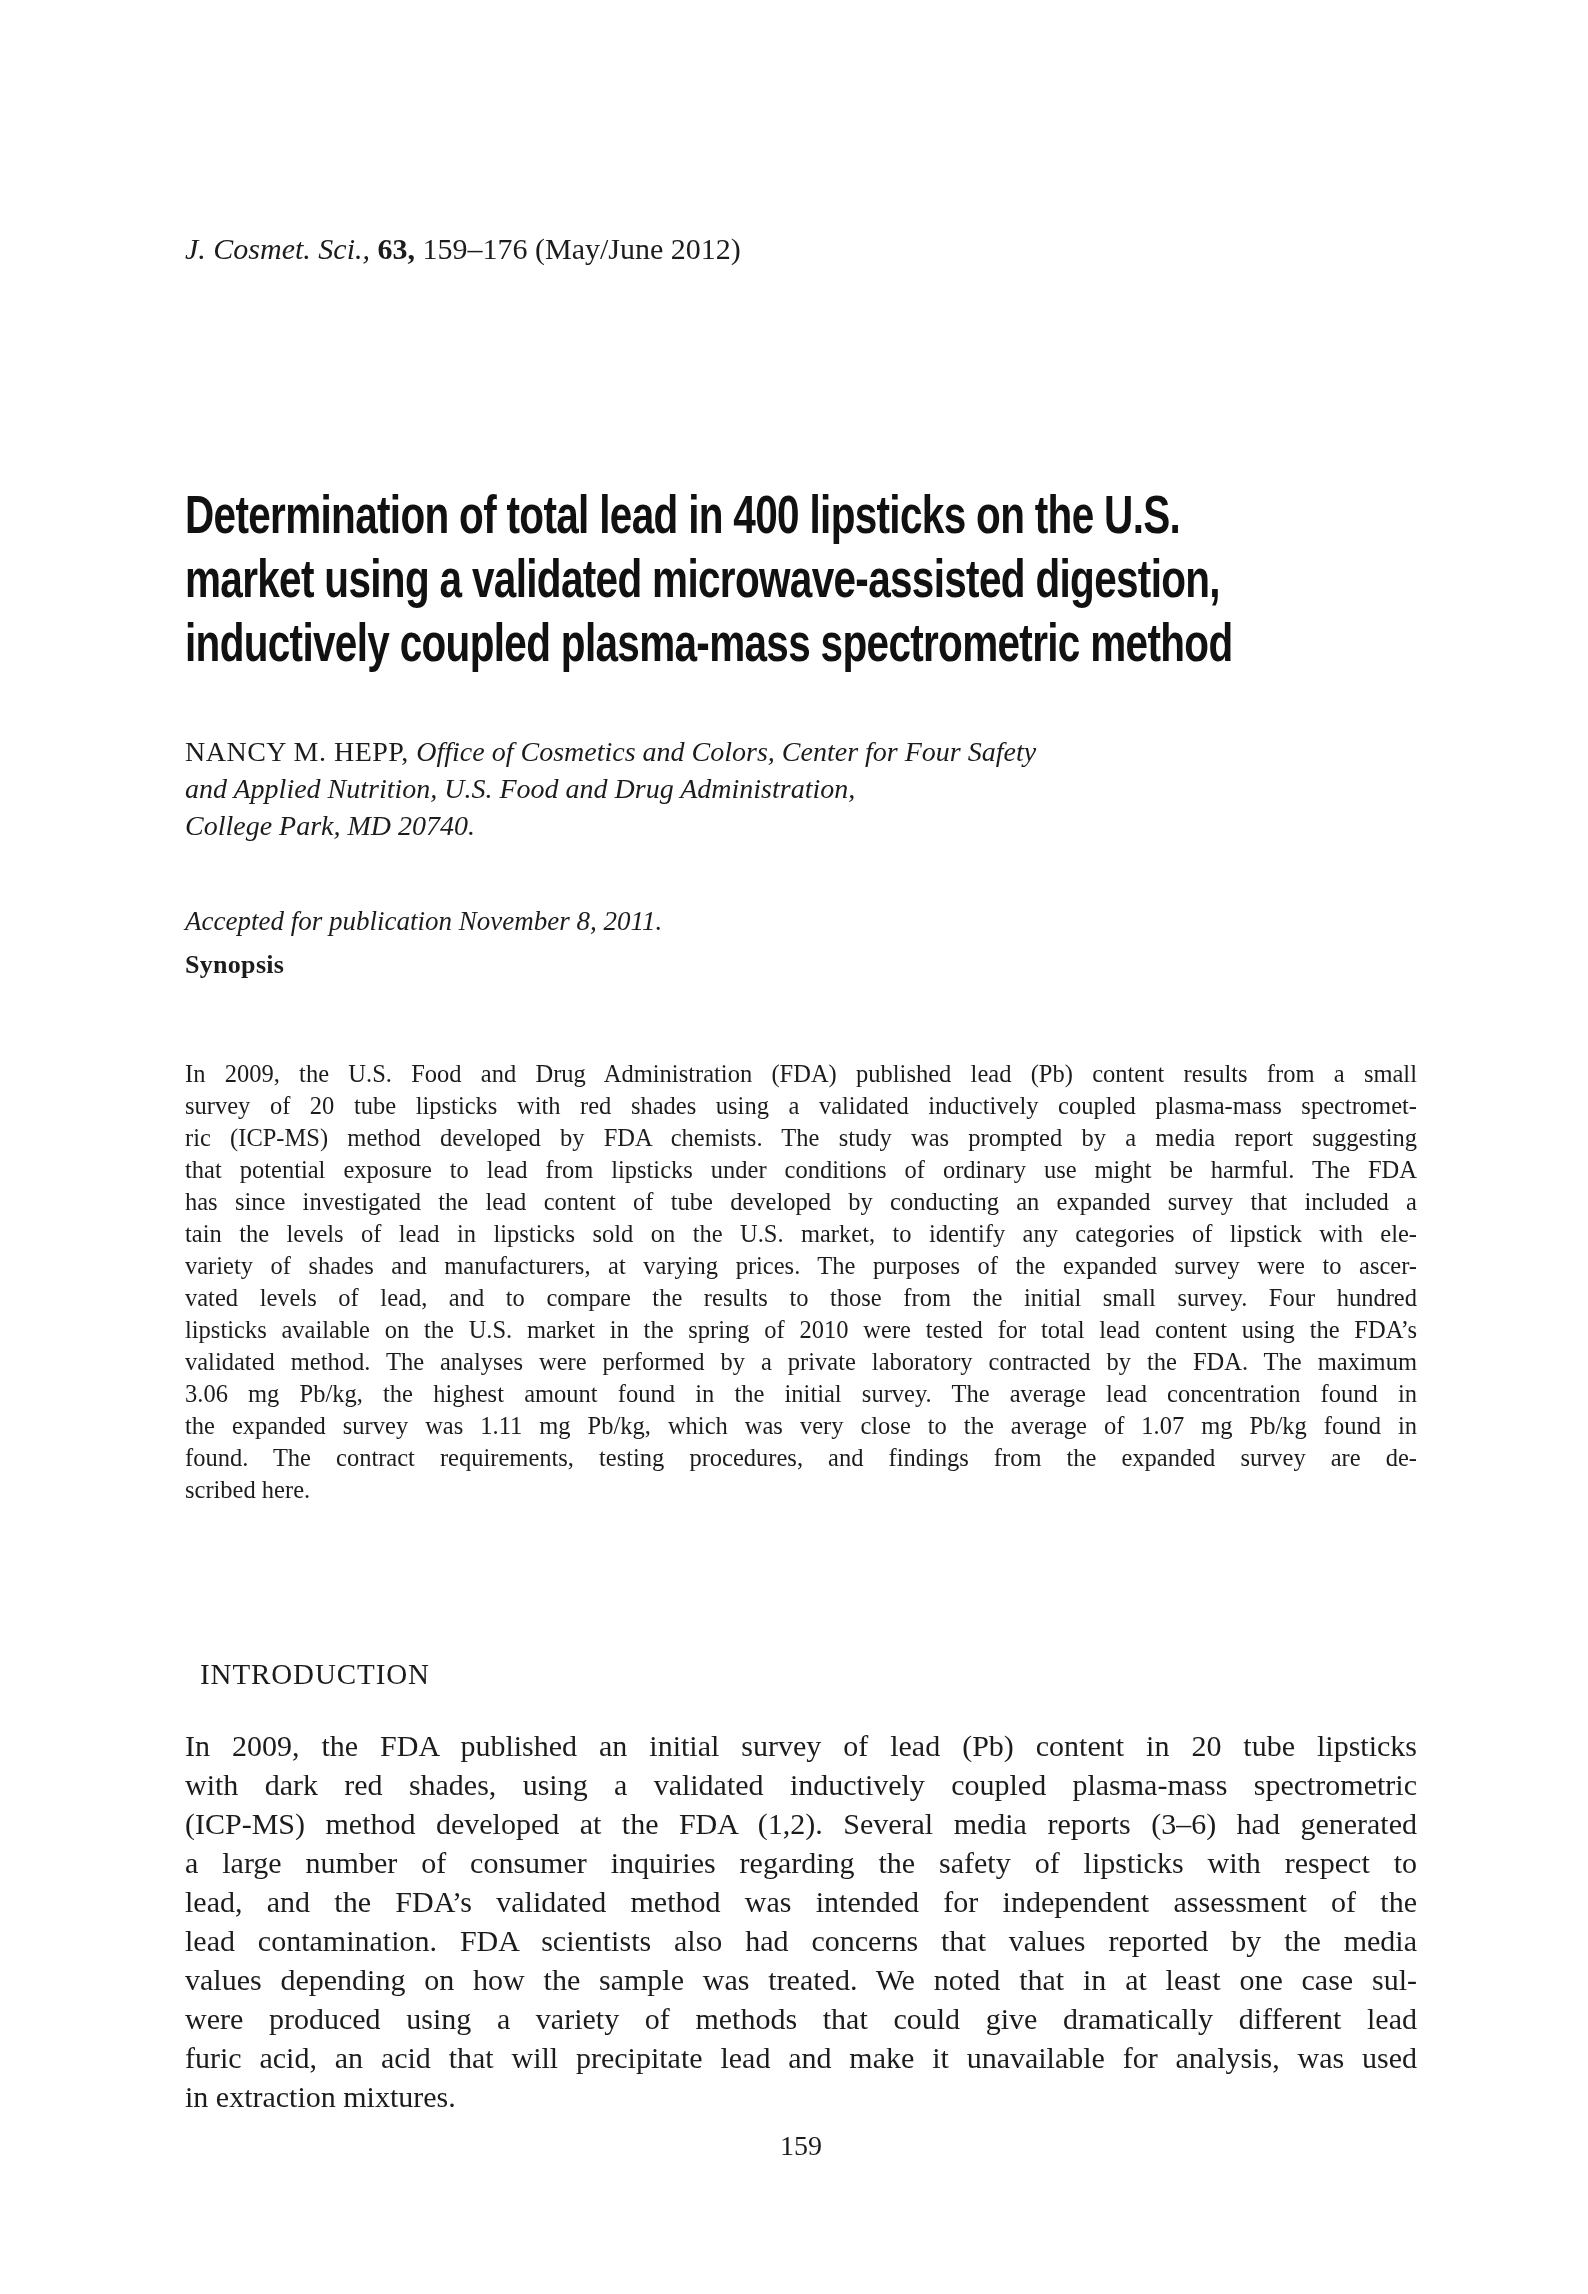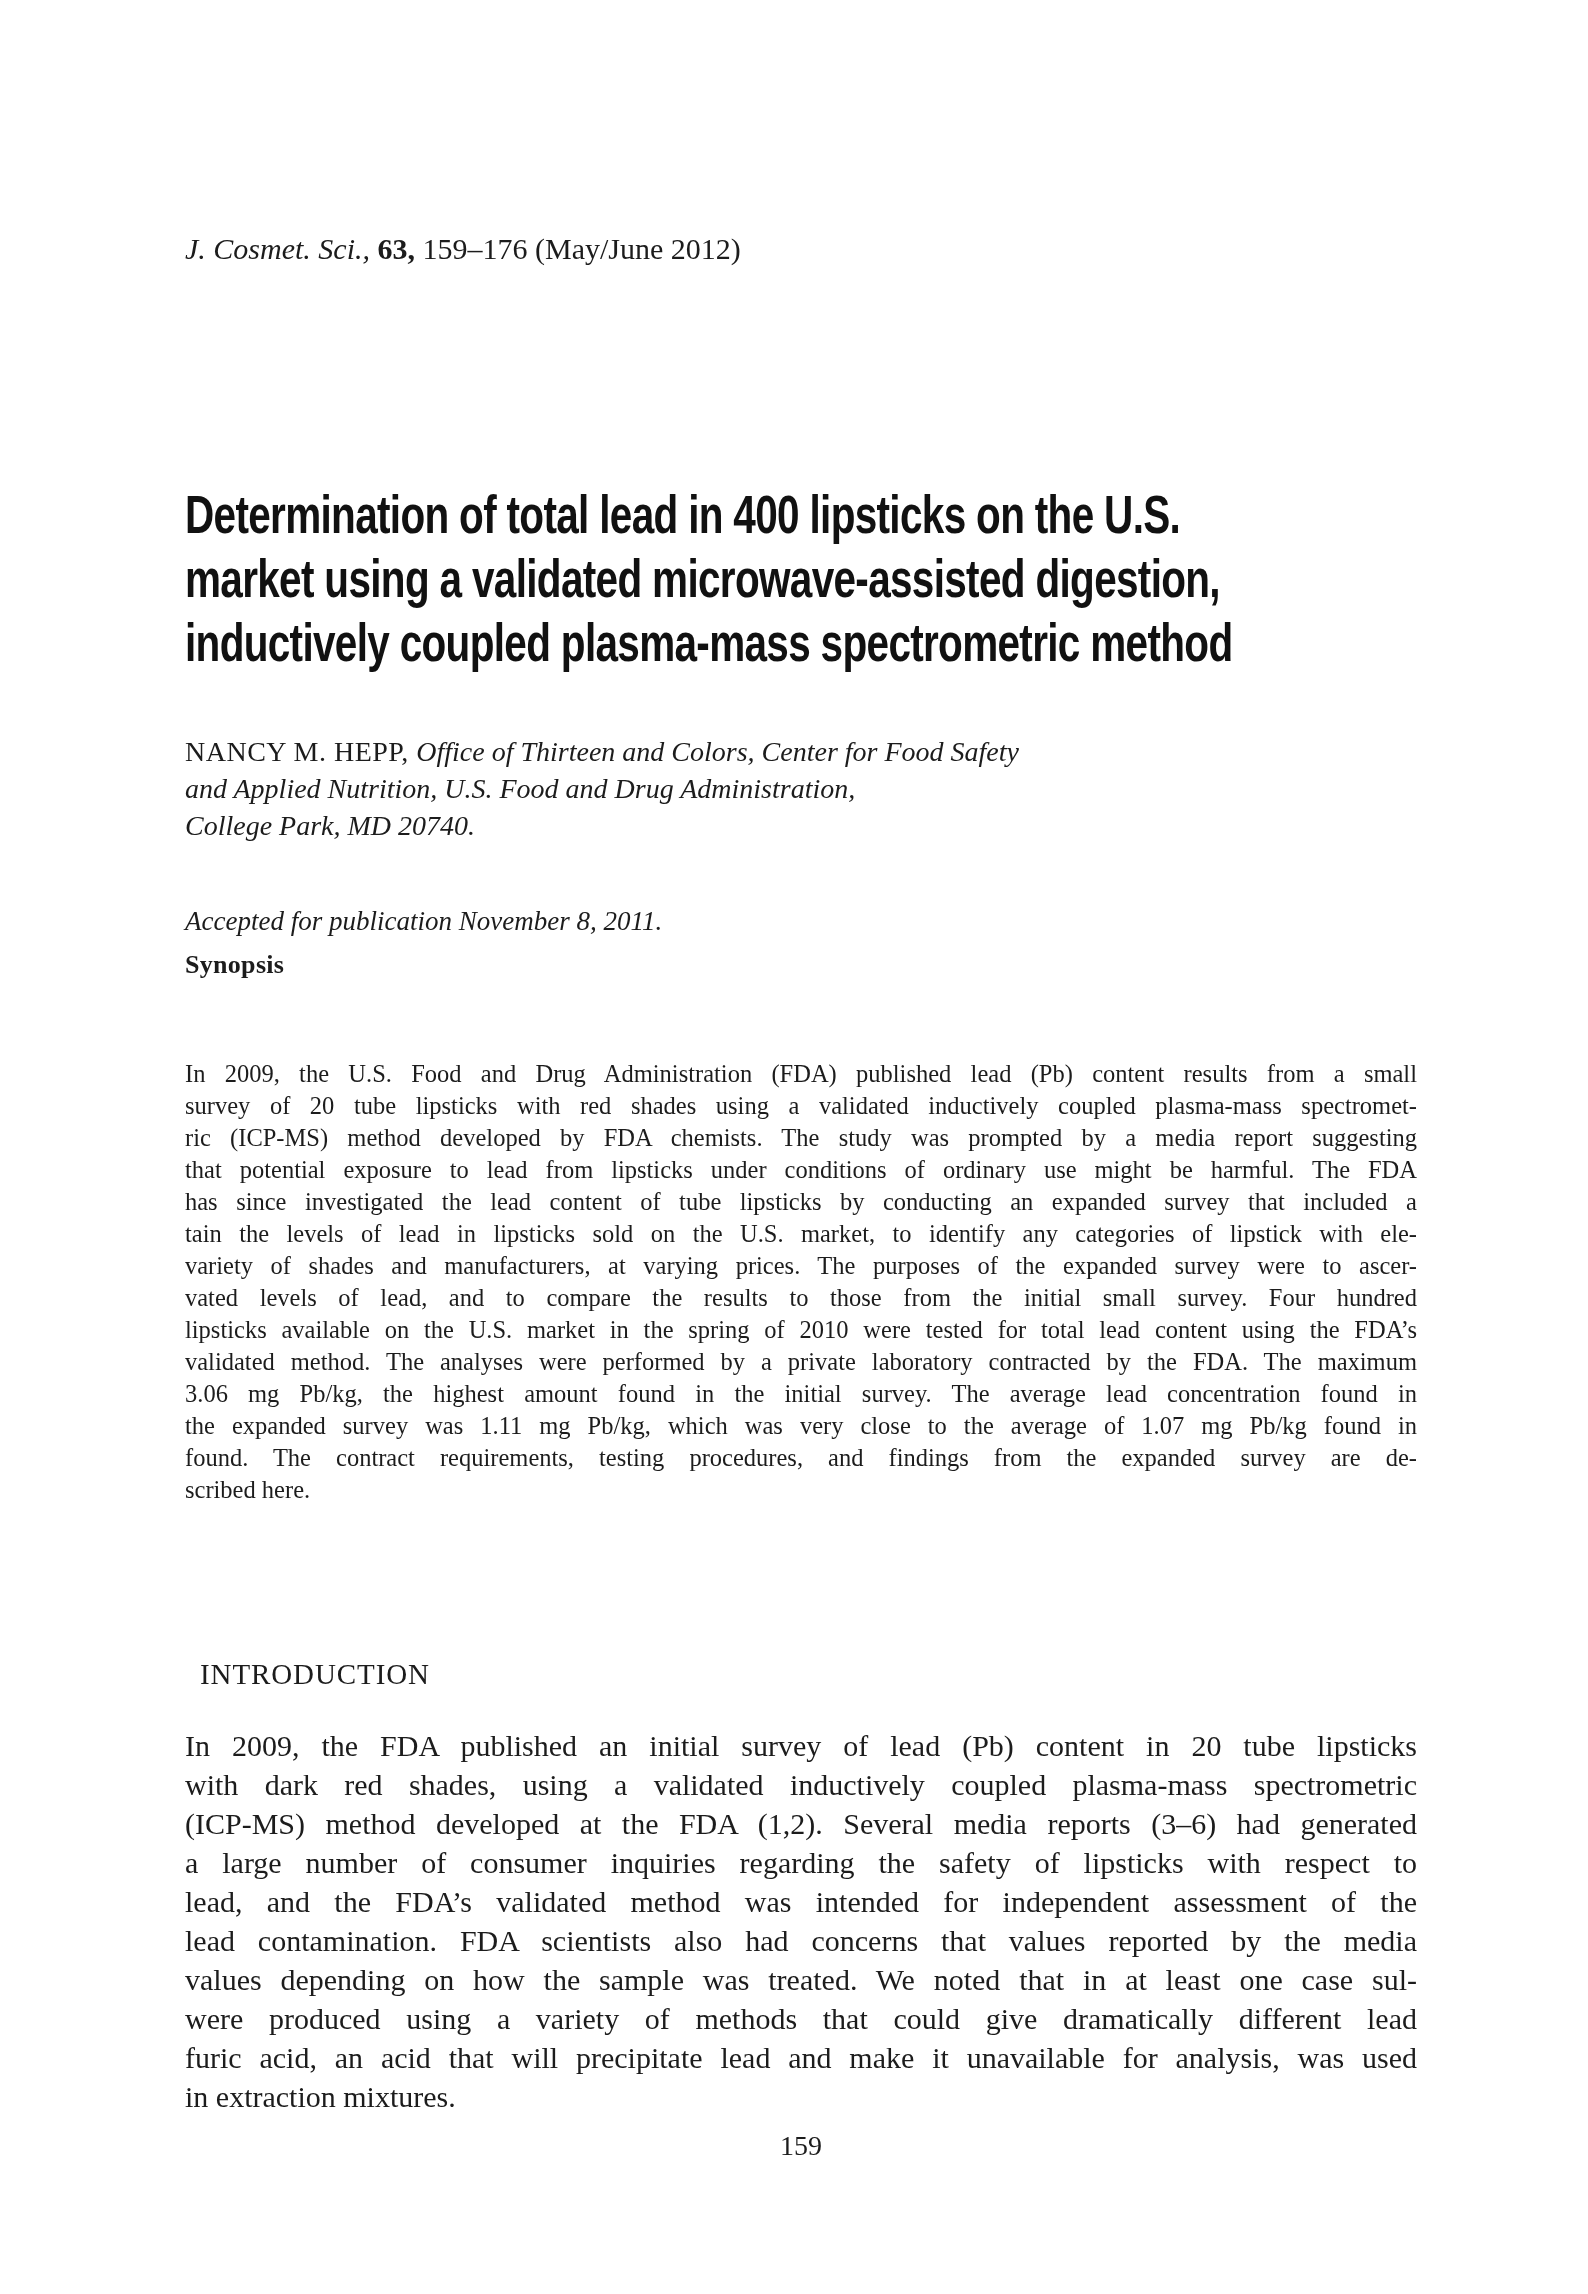--- a/index.html
+++ b/index.html
@@ -114,35 +114,35 @@
     <span class="jh-journal">J. Cosmet. Sci.,</span><span class="jh-volume"> 63,</span><span class="jh-rest"> 159–176 (May/June 2012)</span>
   </div>
 
   <div class="article-title justified-off">
       <div class="line">Determination of total lead in 400 lipsticks on the U.S.</div>
       <div class="line">market using a validated microwave-assisted digestion,</div>
       <div class="line line-last">inductively coupled plasma-mass spectrometric method</div>
     </div>
 
   <div class="author-block">
-    <div><span class="author-name">NANCY M. HEPP, </span><span>Office of Thirteen and Colors, Center for Food Safety</span></div>
+    <div><span class="author-name">NANCY M. HEPP, </span><span>Office of Cosmetics and Colors, Center for Four Safety</span></div>
     <div>and Applied Nutrition, U.S. Food and Drug Administration,</div>
     <div>College Park, MD 20740.</div>
   </div>
 
   <div class="accepted-line">Accepted for publication November 8, 2011.</div>
 
   <div class="synopsis-heading">Synopsis</div>
 
   <div class="synopsis-body justified">
       <div class="line">In 2009, the U.S. Food and Drug Administration (FDA) published lead (Pb) content results from a small</div>
       <div class="line">survey of 20 tube lipsticks with red shades using a validated inductively coupled plasma-mass spectromet-</div>
       <div class="line">ric (ICP-MS) method developed by FDA chemists. The study was prompted by a media report suggesting</div>
       <div class="line">that potential exposure to lead from lipsticks under conditions of ordinary use might be harmful. The FDA</div>
-      <div class="line">has since investigated the lead content of tube lipsticks by conducting an expanded survey that included a</div>
+      <div class="line">has since investigated the lead content of tube developed by conducting an expanded survey that included a</div>
       <div class="line">tain the levels of lead in lipsticks sold on the U.S. market, to identify any categories of lipstick with ele-</div>
       <div class="line">variety of shades and manufacturers, at varying prices. The purposes of the expanded survey were to ascer-</div>
       <div class="line">vated levels of lead, and to compare the results to those from the initial small survey. Four hundred</div>
       <div class="line">lipsticks available on the U.S. market in the spring of 2010 were tested for total lead content using the FDA’s</div>
       <div class="line">validated method. The analyses were performed by a private laboratory contracted by the FDA. The maximum</div>
       <div class="line">3.06 mg Pb/kg, the highest amount found in the initial survey. The average lead concentration found in</div>
       <div class="line">the expanded survey was 1.11 mg Pb/kg, which was very close to the average of 1.07 mg Pb/kg found in</div>
       <div class="line">found. The contract requirements, testing procedures, and findings from the expanded survey are de-</div>
       <div class="line line-last">scribed here.</div>
     </div>

